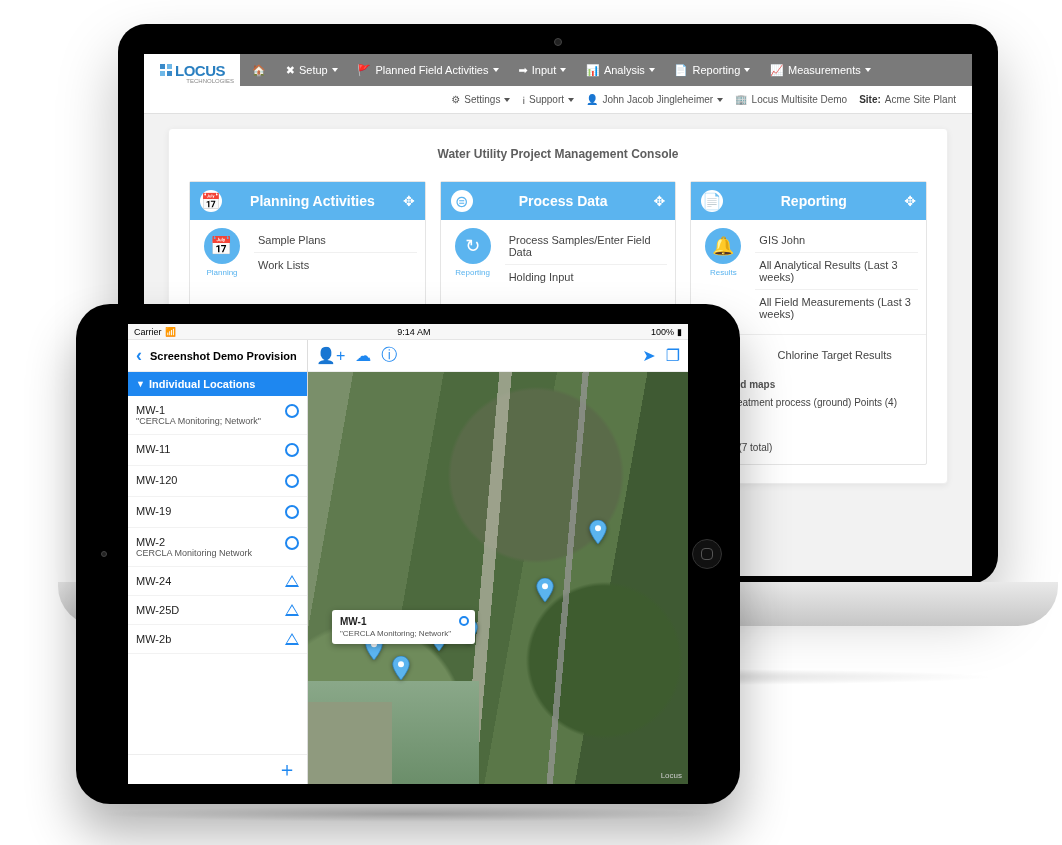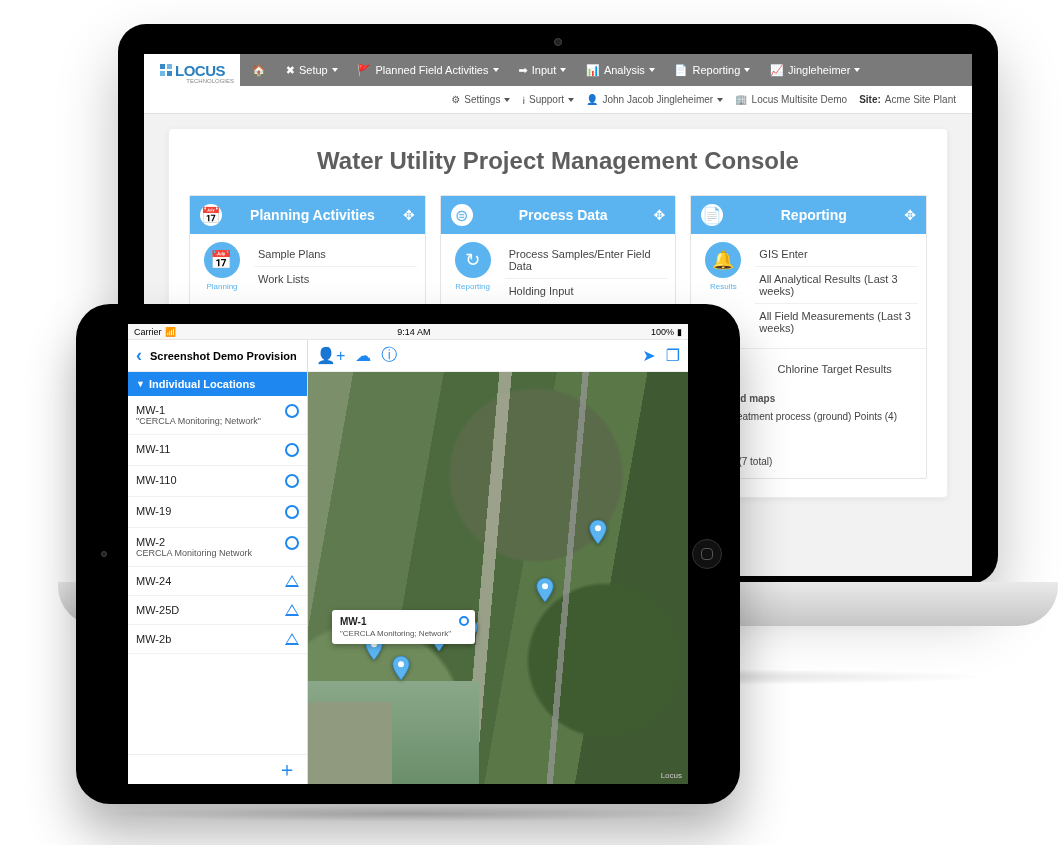--- a/index.html
+++ b/index.html
@@ -18,21 +18,21 @@
   .topbar { height: 32px; background: #7a7a7a; display: flex; align-items: center; gap: 4px; font-size: 11px; color: #fff; }
   .logo { width: 96px; height: 32px; background: #fff; display:flex; align-items:center; justify-content:center; color:#2a7fc0; font-weight:bold; font-size:15px; letter-spacing:-.5px; position:relative; }
   .logo span.sub { position:absolute; bottom:2px; right:6px; font-size:6px; color:#888; font-weight:normal; letter-spacing:0;}
   .logo svg { margin-right:2px; }
   .menu-item { padding: 0 8px; display:flex; align-items:center; gap:4px; height:32px; cursor:pointer; }
   .subbar { height: 28px; background: #fff; border-bottom:1px solid #e0e0e0; display:flex; align-items:center; justify-content:flex-end; gap:12px; font-size:10px; color:#555; padding:0 16px;}
   .subbar .item { display:flex; align-items:center; gap:4px; cursor:pointer;}
   .subbar .site-label { color:#333; font-weight:bold;}
   .console-wrap { padding: 14px 24px; }
   .console { background: #fff; border-radius:4px; box-shadow: 0 2px 6px rgba(0,0,0,.06); border:1px solid #eee; padding: 18px 20px; }
-  .console h1 { text-align:center; font-size:24px; color:#5e5e5e; font-weight:600; margin-bottom:20px;}
+  .console h1 { text-align:center; font-size:12px; color:#5e5e5e; font-weight:600; margin-bottom:20px;}
   .cards { display:flex; gap:14px; }
   .card { flex:1; border:1px solid #e5e5e5; border-radius:2px; }
   .card-head { background:#5bb4ef; color:#fff; height:38px; display:flex; align-items:center; padding:0 10px; gap:8px; }
   .card-head .hicon { width:22px; height:22px; background:#fff; border-radius:50%; display:flex; align-items:center; justify-content:center; color:#5bb4ef;}
   .card-head .title { flex:1; font-size:14px; font-weight:600; text-align:center;}
   .card-body { display:flex; padding:8px; gap:8px;}
   .side-icon { width:48px; display:flex; flex-direction:column; align-items:center; gap:4px; font-size:8px; color:#5bb4ef;}
   .side-icon .big { width:36px; height:36px; border-radius:50%; background:#5bb4ef; display:flex; align-items:center; justify-content:center; color:#fff; font-size:18px;}
   .card ul { list-style:none; flex:1; }
   .card ul li { font-size:11px; color:#444; padding:6px 4px; border-top:1px solid #f0f0f0;}
@@ -146,21 +146,21 @@
             <span>Analysis</span>
             <span class="caret-down"></span>
           </div>
         <div class="menu-item">
             <span>📄</span>
             <span>Reporting</span>
             <span class="caret-down"></span>
           </div>
         <div class="menu-item">
             <span>📈</span>
-            <span>Jingleheimer</span>
+            <span>Measurements</span>
             <span class="caret-down"></span>
           </div>
       </div>
 
       <div class="subbar">
         <div class="item">
             <span>⚙</span>
             <span>Settings</span>
             <span class="caret-down"></span>
           </div>
@@ -230,21 +230,21 @@
                 <span class="hicon">📄</span>
                 <span class="title">Reporting</span>
                 <span class="move-handle">✥</span>
               </div>
               <div class="card-body">
                 <div class="side-icon">
                   <div class="big">🔔</div>
                   <span>Results</span>
                 </div>
                 <ul>
-                  <li>GIS Enter</li>
+                  <li>GIS John</li>
                   <li>All Analytical Results (Last 3 weeks)</li>
                   <li>All Field Measurements (Last 3 weeks)</li>
                 </ul>
               </div>
               <div class="card-body" style="border-top:1px solid #eee;">
                 <ul style="width:100%;">
                   <li style="padding-left:56px;text-align:center;">Chlorine Target Results</li>
                 </ul>
               </div>
               <div class="card-sub">
@@ -301,21 +301,21 @@
                 <div class="marker circle"></div>
               </div>
               <div class="loc-row">
                 <div class="txt">
                   <div class="name">MW-11</div>
                 </div>
                 <div class="marker circle"></div>
               </div>
               <div class="loc-row">
                 <div class="txt">
-                  <div class="name">MW-110</div>
+                  <div class="name">MW-120</div>
                 </div>
                 <div class="marker circle"></div>
               </div>
               <div class="loc-row">
                 <div class="txt">
                   <div class="name">MW-19</div>
                 </div>
                 <div class="marker circle"></div>
               </div>
               <div class="loc-row">

